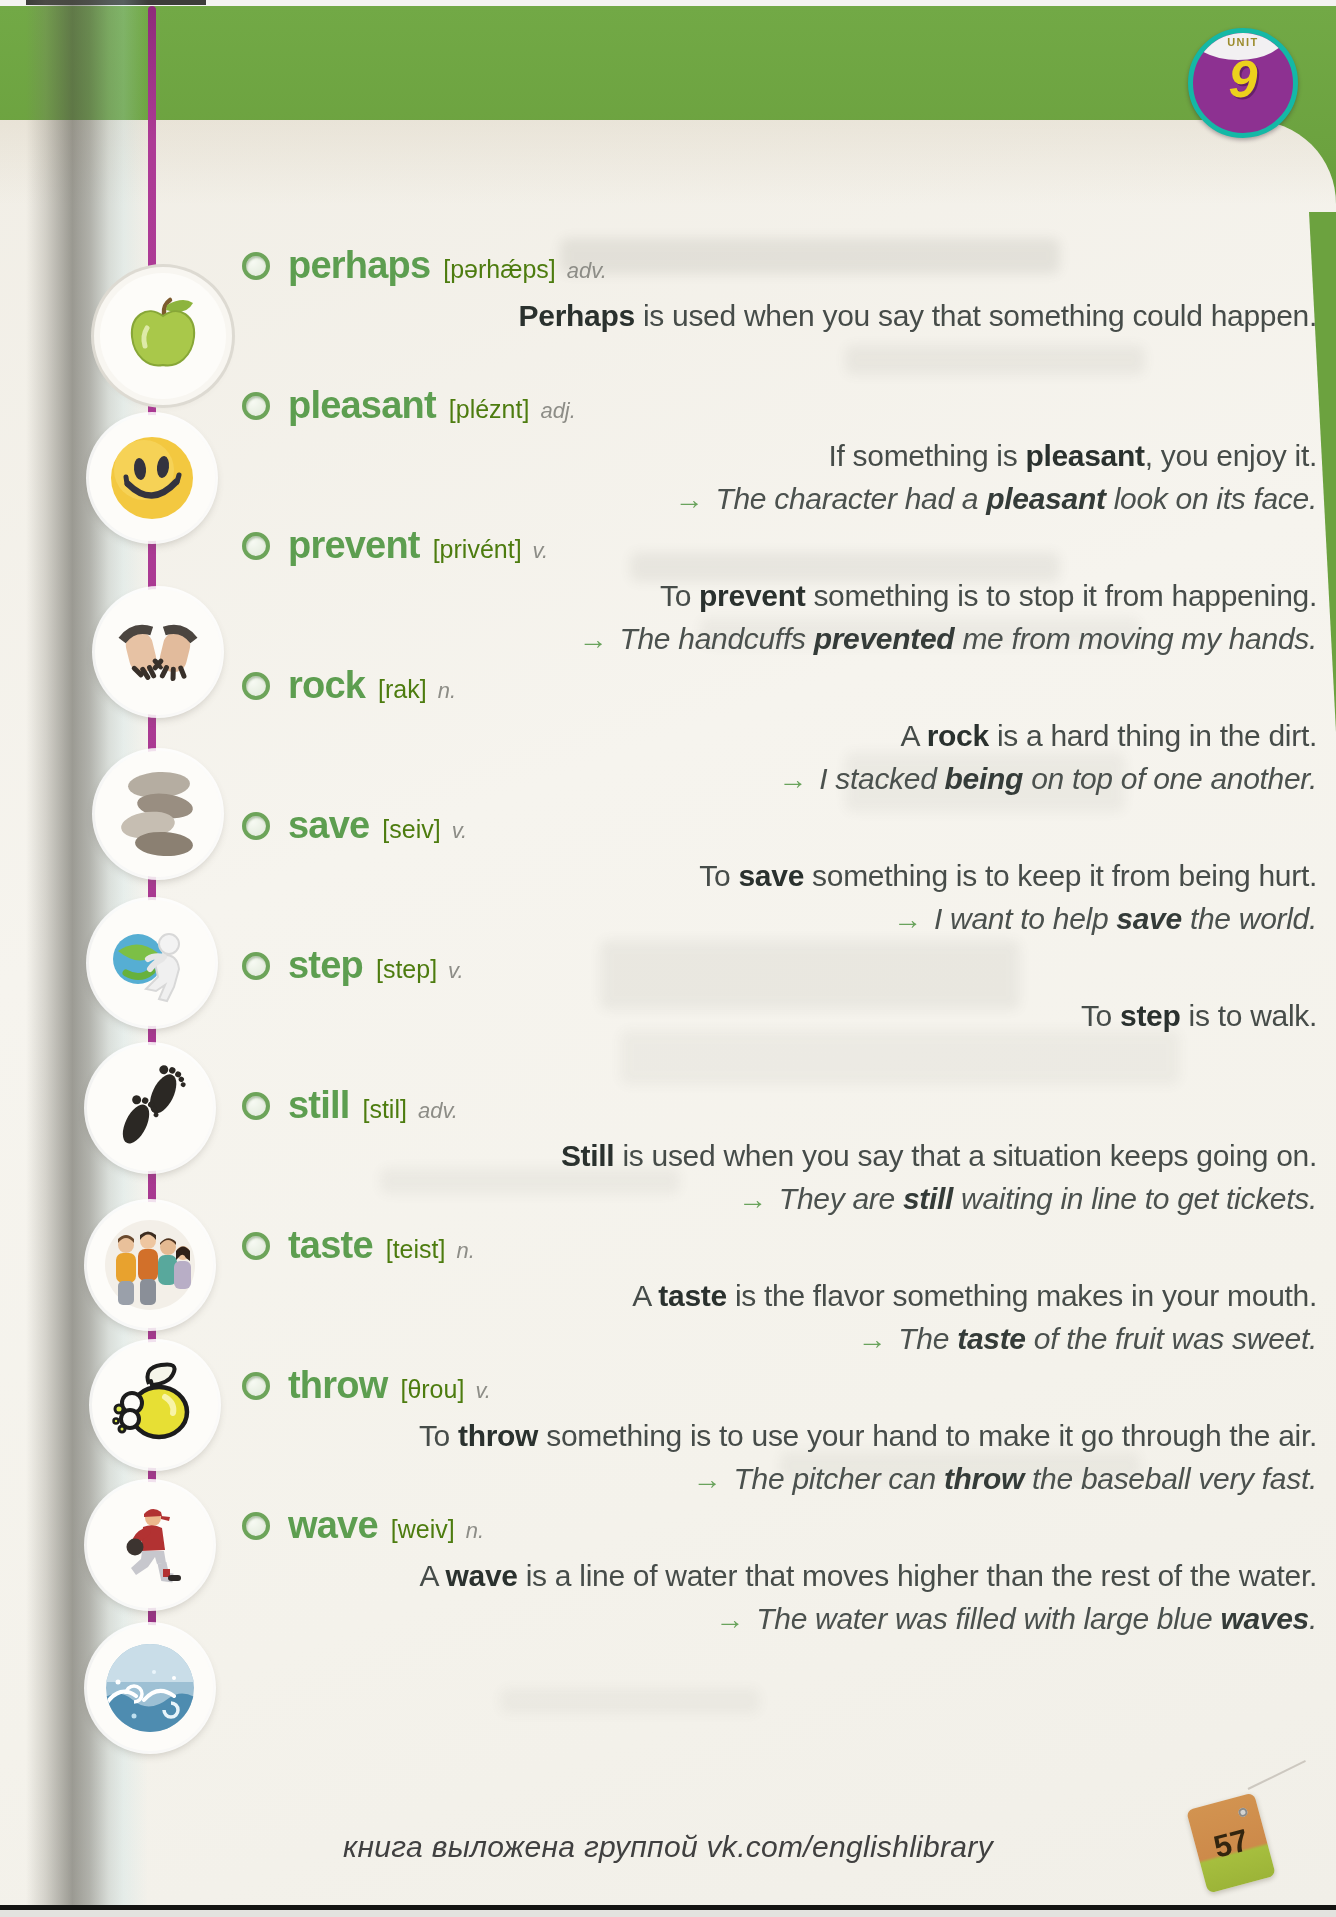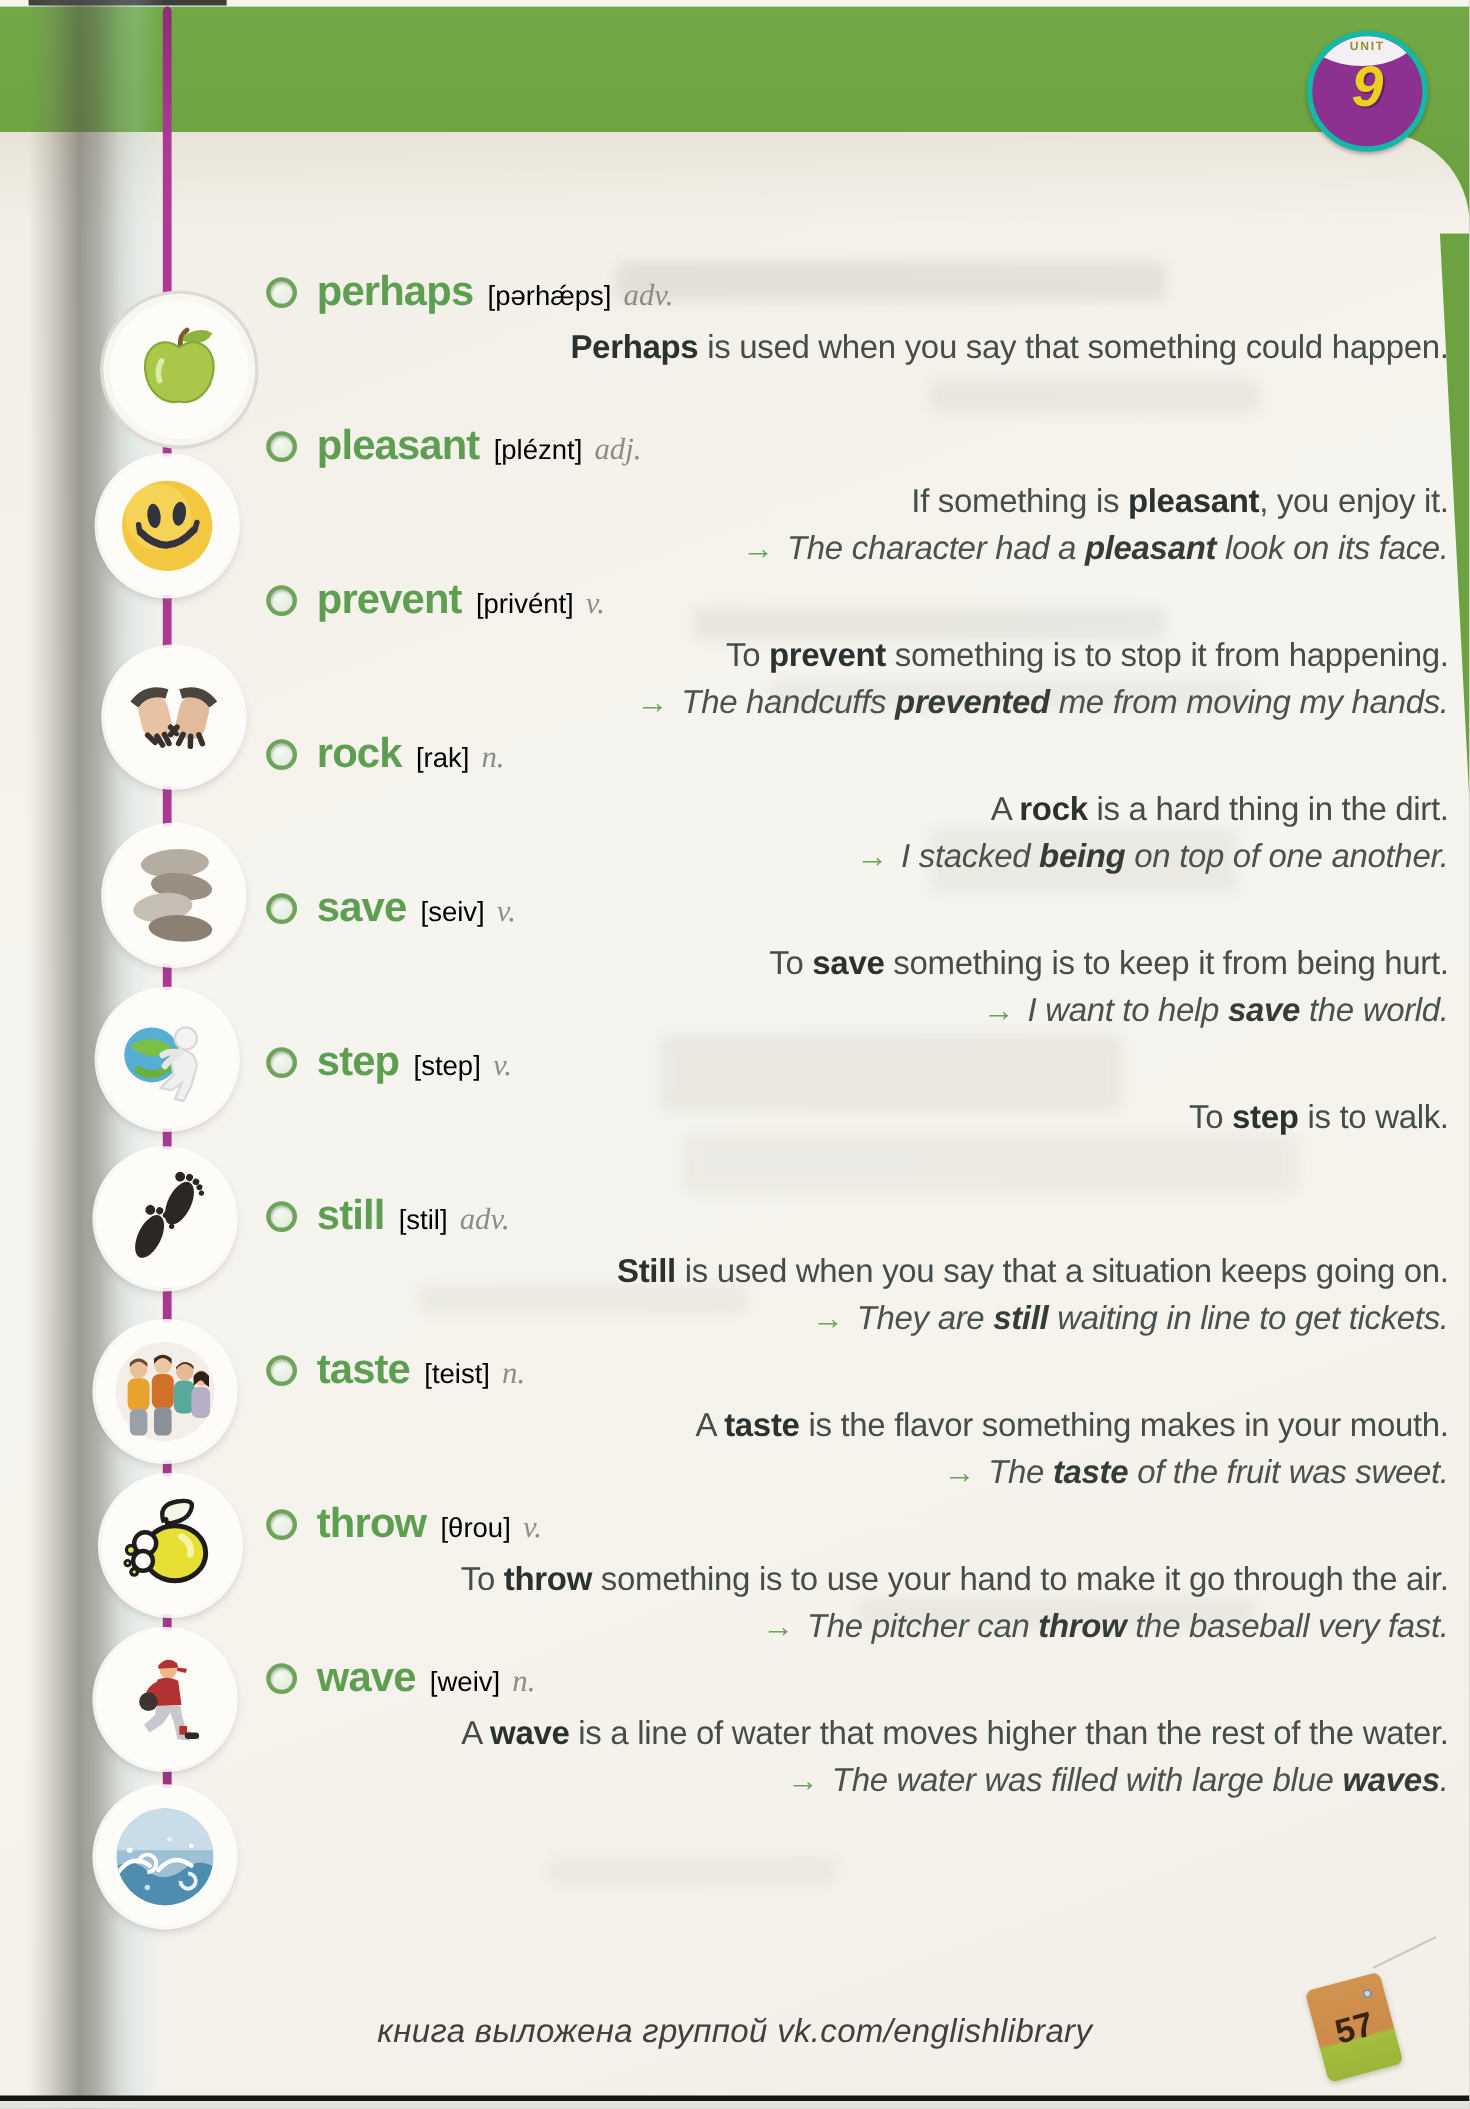--- a/index.html
+++ b/index.html
@@ -44,22 +44,22 @@
     font-size:52px;font-weight:bold;font-style:italic;color:#ecd11c;text-shadow:2px 2px 0 rgba(80,25,85,.65);}
 
   
   .entries{position:absolute;left:242px;top:245px;width:1075px;z-index:8;text-align:right;}
   .entry{height:140px;position:relative;}
   .hw-line{display:flex;align-items:baseline;}
   .bullet{width:20px;height:20px;border:4px solid #6da45a;border-radius:50%;align-self:center;
     background:radial-gradient(circle at 35% 30%,#f7faf3,#dfe8d8);margin-right:18px;flex:0 0 auto;
     box-shadow:inset 1px 2px 2px rgba(70,110,60,.35);}
   .word{font-size:38px;font-weight:bold;color:#5d9e50;letter-spacing:-0.8px;line-height:1.1;}
-  .pron{font-size:25px;color:#000000;margin-left:13px;letter-spacing:0;}
-  .pos{font-size:28px;font-style:italic;color:#8d8d87;margin-left:11px;font-family:Liberation Serif, serif;}
+  .pron{font-size:25px;color:#4d7c0f;margin-left:13px;letter-spacing:0;}
+  .pos{font-size:22px;font-style:italic;color:#8d8d87;margin-left:11px;}
   .def{margin:9px 0 0 48px;font-size:30px;color:#464c49;letter-spacing:-0.3px;line-height:1.33;}
   .def b{color:#2a312e;}
   .ex{margin:3px 0 0 48px;font-size:30px;font-style:italic;color:#4b514e;letter-spacing:-0.3px;line-height:1.33;}
   .ex b{color:#343b38;}
   .arrow{color:#69a35c;font-style:normal;margin-right:12px;font-size:29px;}
 
   
   .footer{position:absolute;left:0;top:1830px;width:1336px;text-align:center;z-index:8;
     font-size:30px;font-style:italic;color:#404040;letter-spacing:.3px;}
   .tag-string{position:absolute;left:1248px;top:1788px;width:64px;height:2px;background:#cdc8c0;

